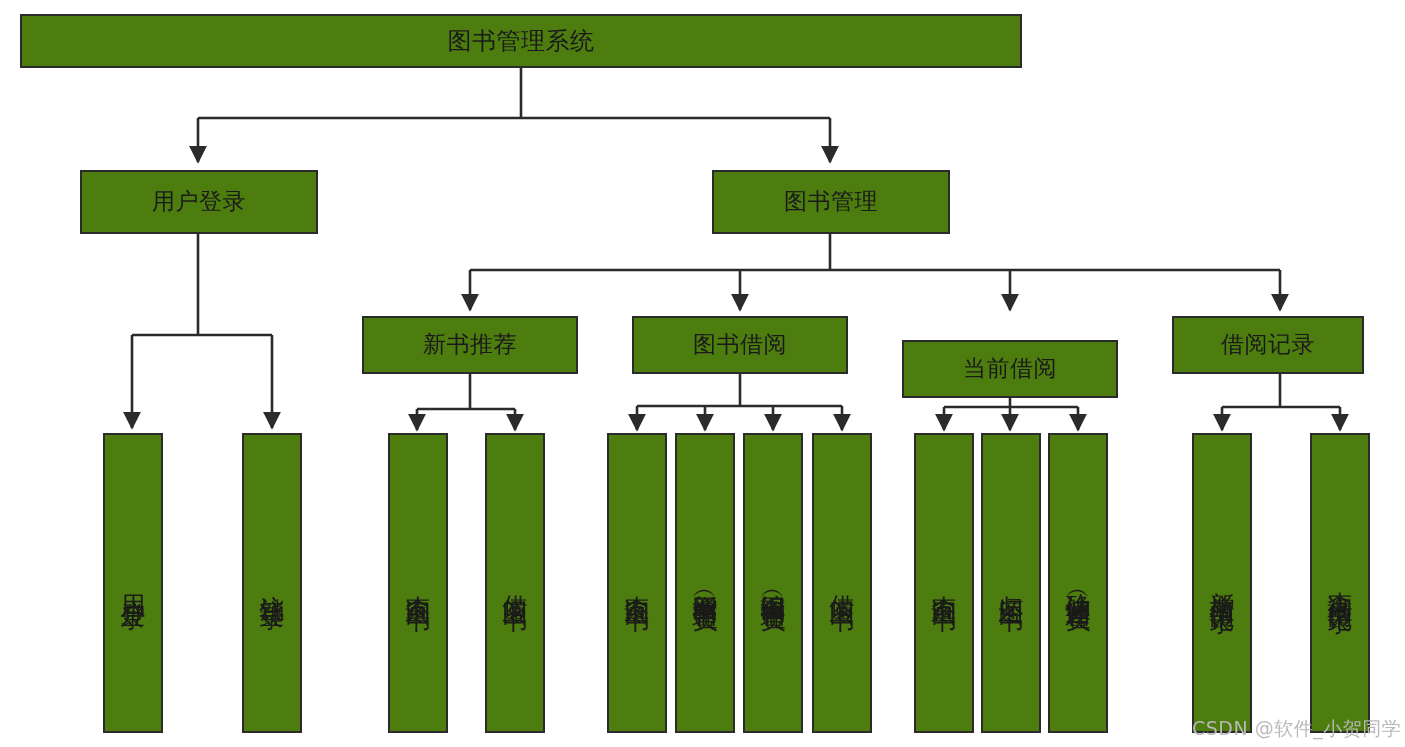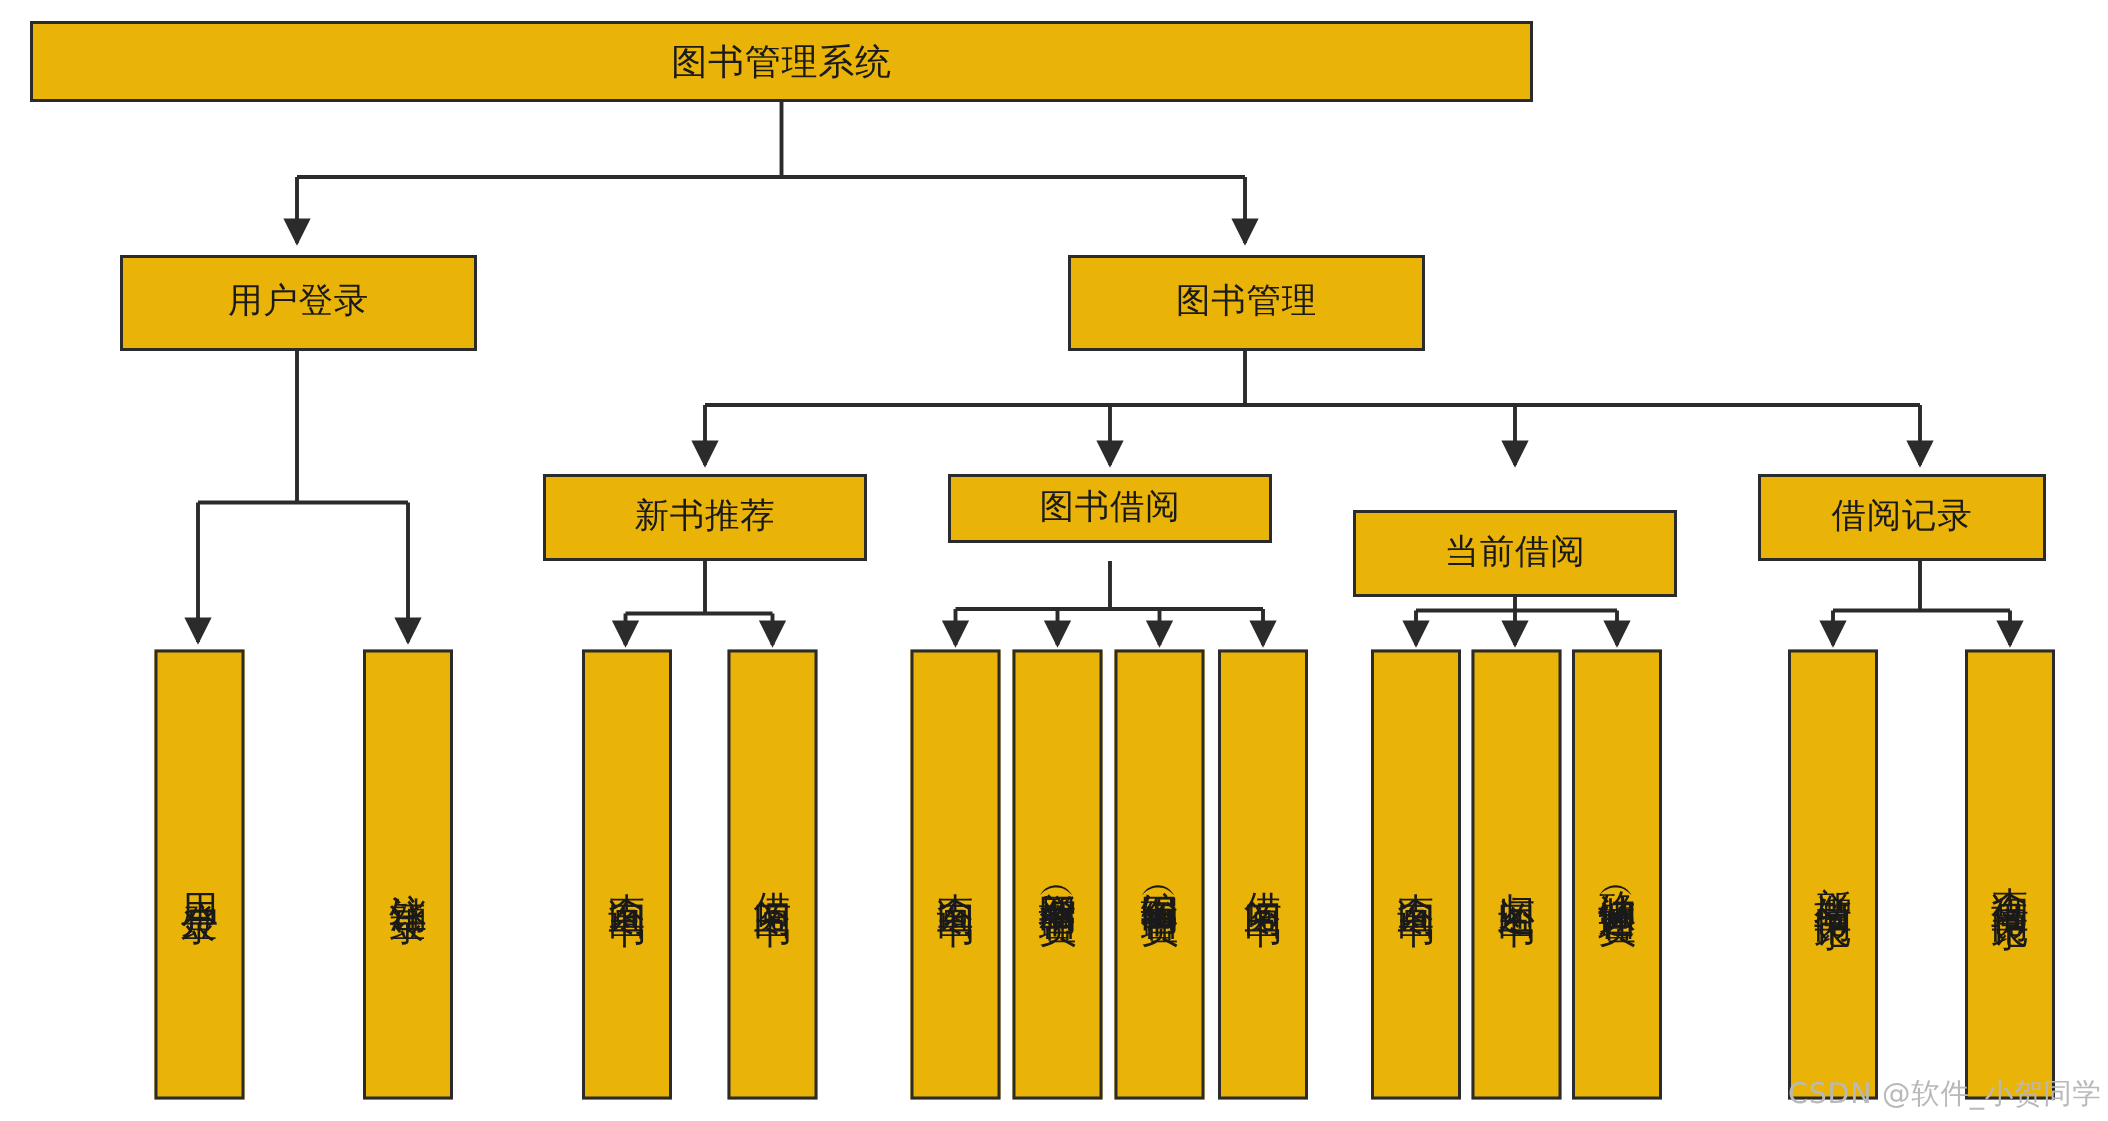--- a/index.html
+++ b/index.html
@@ -22,21 +22,21 @@
     position: absolute;
     left: 0;
     top: 0;
     width: 1405px;
     height: 747px;
     pointer-events: none;
   }
   .node {
     position: absolute;
     box-sizing: border-box;
-    background: #eab308;
+    background: #4d7c0f;
     border: 2.5px solid #2b2b2b;
     display: flex;
     align-items: center;
     justify-content: center;
     color: #1a1a1a;
   }
   .node .label {
     display: block;
     text-align: center;
     line-height: 1.18;
@@ -139,21 +139,21 @@
   </div>
 
   <div class="node h" style="left:362px; top:316px; width:216px; height:58px;">
     <span class="label">新书推荐</span>
   </div>
 
   <div class="node h" style="left:712px; top:170px; width:238px; height:64px;">
     <span class="label">图书管理</span>
   </div>
 
-  <div class="node h" style="left:632px; top:316px; width:216px; height:46px;">
+  <div class="node h" style="left:632px; top:316px; width:216px; height:58px;">
     <span class="label">图书借阅</span>
   </div>
 
   <div class="node h" style="left:902px; top:316px; width:216px; height:58px;margin-top:24px;">
     <span class="label">当前借阅</span>
   </div>
 
   <div class="node h" style="left:1172px; top:316px; width:192px; height:58px;">
     <span class="label">借阅记录</span>
   </div>

